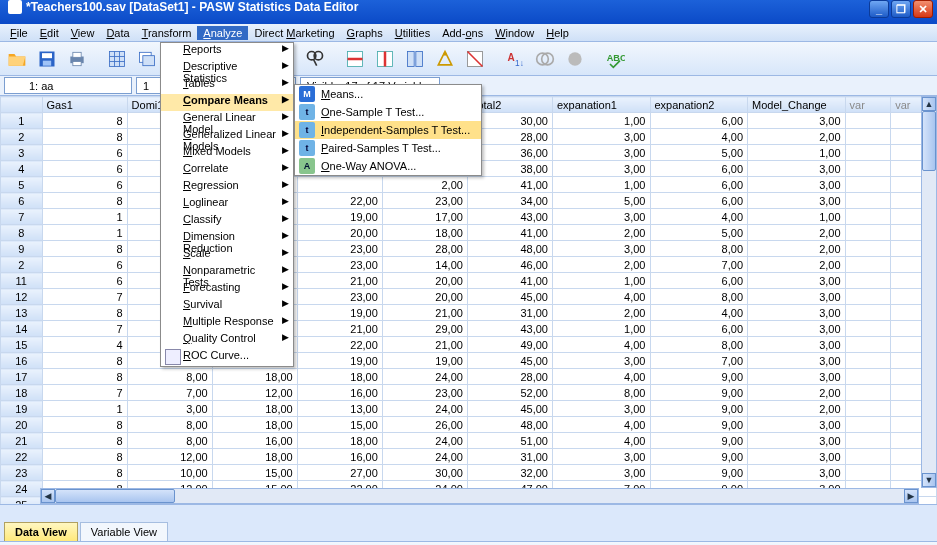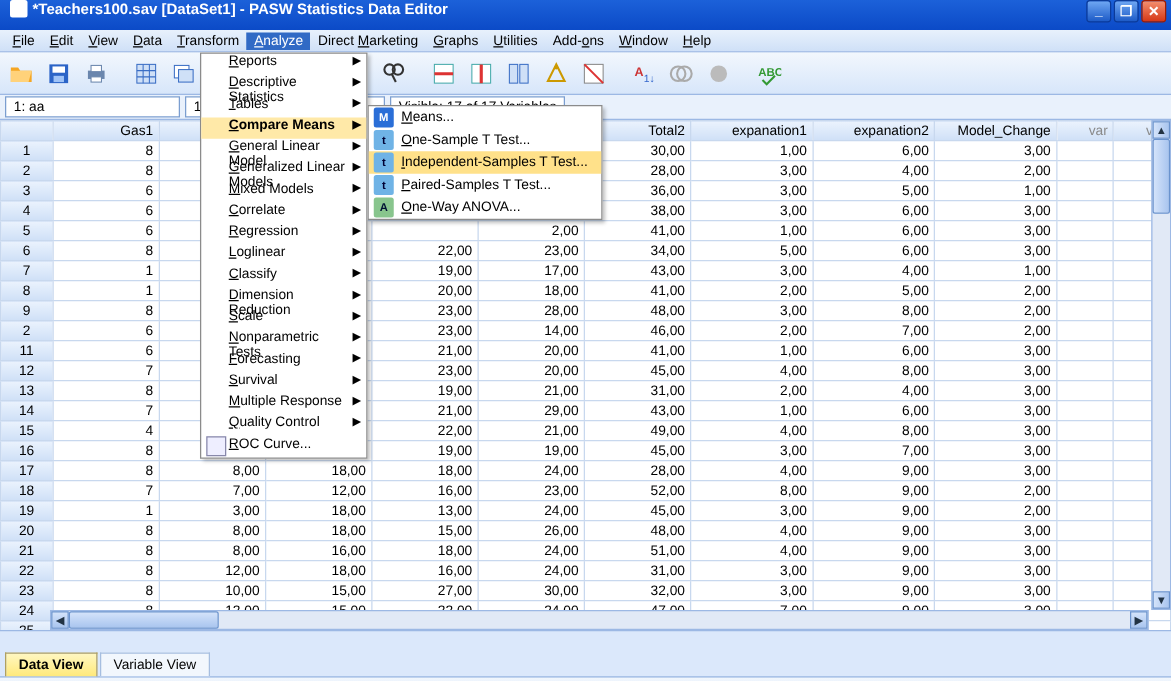--- a/index.html
+++ b/index.html
@@ -16,28 +16,28 @@
   .menu-item { padding: 1px 6px; cursor: pointer; color: #000; }
   .menu-item u { text-decoration: underline; }
   .menu-item.active { background: #316ac5; color: #fff; }
   
   .toolbar { background: linear-gradient(to bottom, #f2f7fd, #d7e6fa); height: 34px; display: flex; align-items: center; padding: 0 4px; gap: 4px; border-bottom: 1px solid #9cb8e4; }
   .tbtn { width: 26px; height: 26px; border: 1px solid transparent; border-radius:3px; display:flex; align-items:center; justify-content:center; }
   .tbtn svg { width:20px; height:20px; }
   .tsep { width:6px; }
   
   .cell-bar { background: #e9f1fc; height: 20px; display: flex; align-items: stretch; border-bottom: 1px solid #9cb8e4; }
-  .cell-ref { width: 140px; padding: 2px 6px; background: #fff; border: 1px solid #7b9ed0; margin:1px 2px 1px 4px; font-size:11px; }
+  .cell-ref { width: 128px; padding: 2px 24px; background: #fff; border: 1px solid #7b9ed0; margin:1px 2px 1px 4px; font-size:11px; }
   .cell-val { flex: 0 0 160px; padding: 2px 6px; background: #fff; border: 1px solid #7b9ed0; margin:1px 2px; font-size:11px; }
   .visible-label { margin-left:auto; background:#fff; border:1px solid #7b9ed0; padding:2px 6px; margin:1px 6px 1px 2px; font-size:11px; }
   
   .grid-wrap { position: relative; width: 100%; height: 408px; overflow: hidden; background: #fff; }
   table { border-collapse: collapse; width: 100%; table-layout: fixed; }
   th, td { border: 1px solid #c8d8ee; height: 16px; font-size: 11px; padding: 0 4px; text-align: right; background:#fff; overflow:hidden; white-space:nowrap; }
-  th { background: linear-gradient(to bottom,#eaf2fd,#cfe0f7); text-align: right; font-weight: normal; padding:1px 4px; color:#000; }
+  th { background: linear-gradient(to bottom,#eaf2fd,#cfe0f7); text-align: left; font-weight: normal; padding:1px 4px; color:#000; }
   th.rownum { width: 36px; }
   td.rownum { background: linear-gradient(to bottom,#eaf2fd,#cfe0f7); text-align:center; color:#000; }
   th.var-gray { color:#8a8a8a; }
   col.c-row { width:40px; }
   col.c-narrow { width:82px; }
   col.c-wide { width:94px; }
   col.c-var { width:44px; }
   
   .hscroll { position:absolute; left:40px; right:18px; bottom:0; height:16px; background:#e1e9f6; border:1px solid #9cb8e4; }
   .hscroll .thumb { position:absolute; left:14px; top:0; bottom:0; width:120px; background:linear-gradient(to bottom,#d4e3fa,#a9c5ef); border:1px solid #6a93ce; border-radius:2px; }

